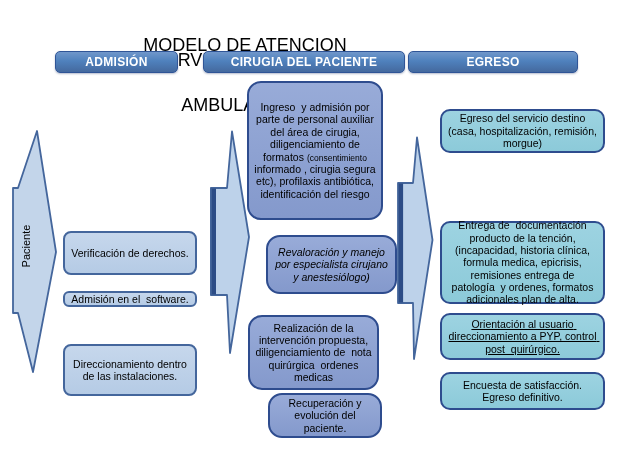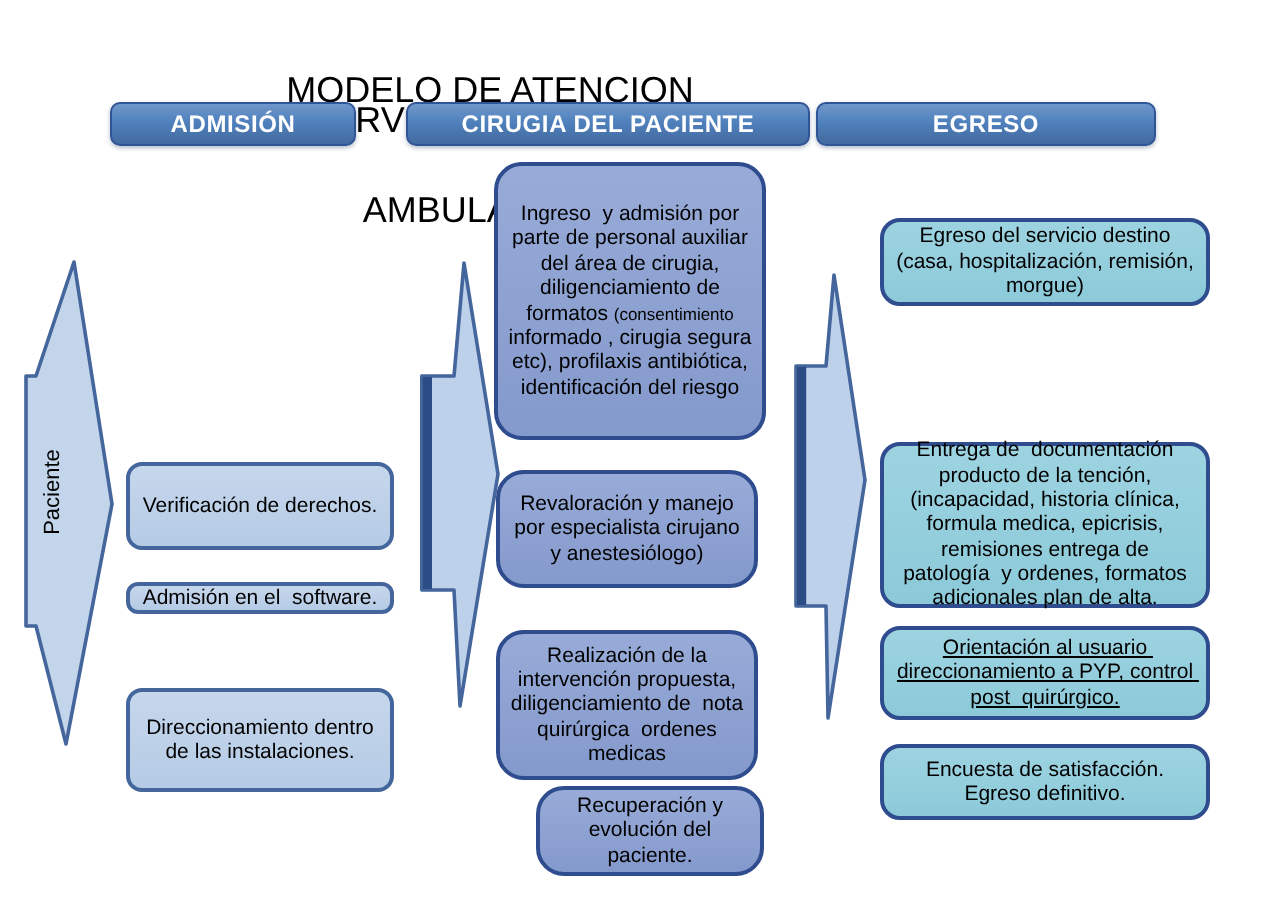--- a/index.html
+++ b/index.html
@@ -88,21 +88,21 @@
   <div class="box adm small-r" style="left:63px; top:291px; width:134px; height:16px;">
     <div class="txt">Admisión en el  software.</div>
   </div>
   <div class="box adm" style="left:63px; top:344px; width:134px; height:52px;">
     <div class="txt">Direccionamiento dentro de las instalaciones.</div>
   </div>
 
   <div class="box ate" style="left:247px; top:81px; width:136px; height:139px;">
     <div class="txt"><span>Ingreso  y admisión por parte de personal auxiliar del área de cirugia, diligenciamiento de  formatos </span><span class="tiny">(consentimiento </span><span>informado , cirugia segura etc), profilaxis antibiótica, identificación del riesgo</span></div>
   </div>
-  <div class="box ate" style="left:248px; top:235px; width:131px; height:59px;">
+  <div class="box ate" style="left:266px; top:235px; width:131px; height:59px;font-style:italic;">
     <div class="txt">Revaloración y manejo por especialista cirujano y anestesiólogo)</div>
   </div>
   <div class="box ate" style="left:248px; top:315px; width:131px; height:75px;">
     <div class="txt">Realización de la intervención propuesta, diligenciamiento de  nota quirúrgica  ordenes medicas</div>
   </div>
   <div class="box ate" style="left:268px; top:393px; width:114px; height:45px;">
     <div class="txt">Recuperación y evolución del paciente.</div>
   </div>
 
   <div class="box egr" style="left:440px; top:109px; width:165px; height:44px;">

